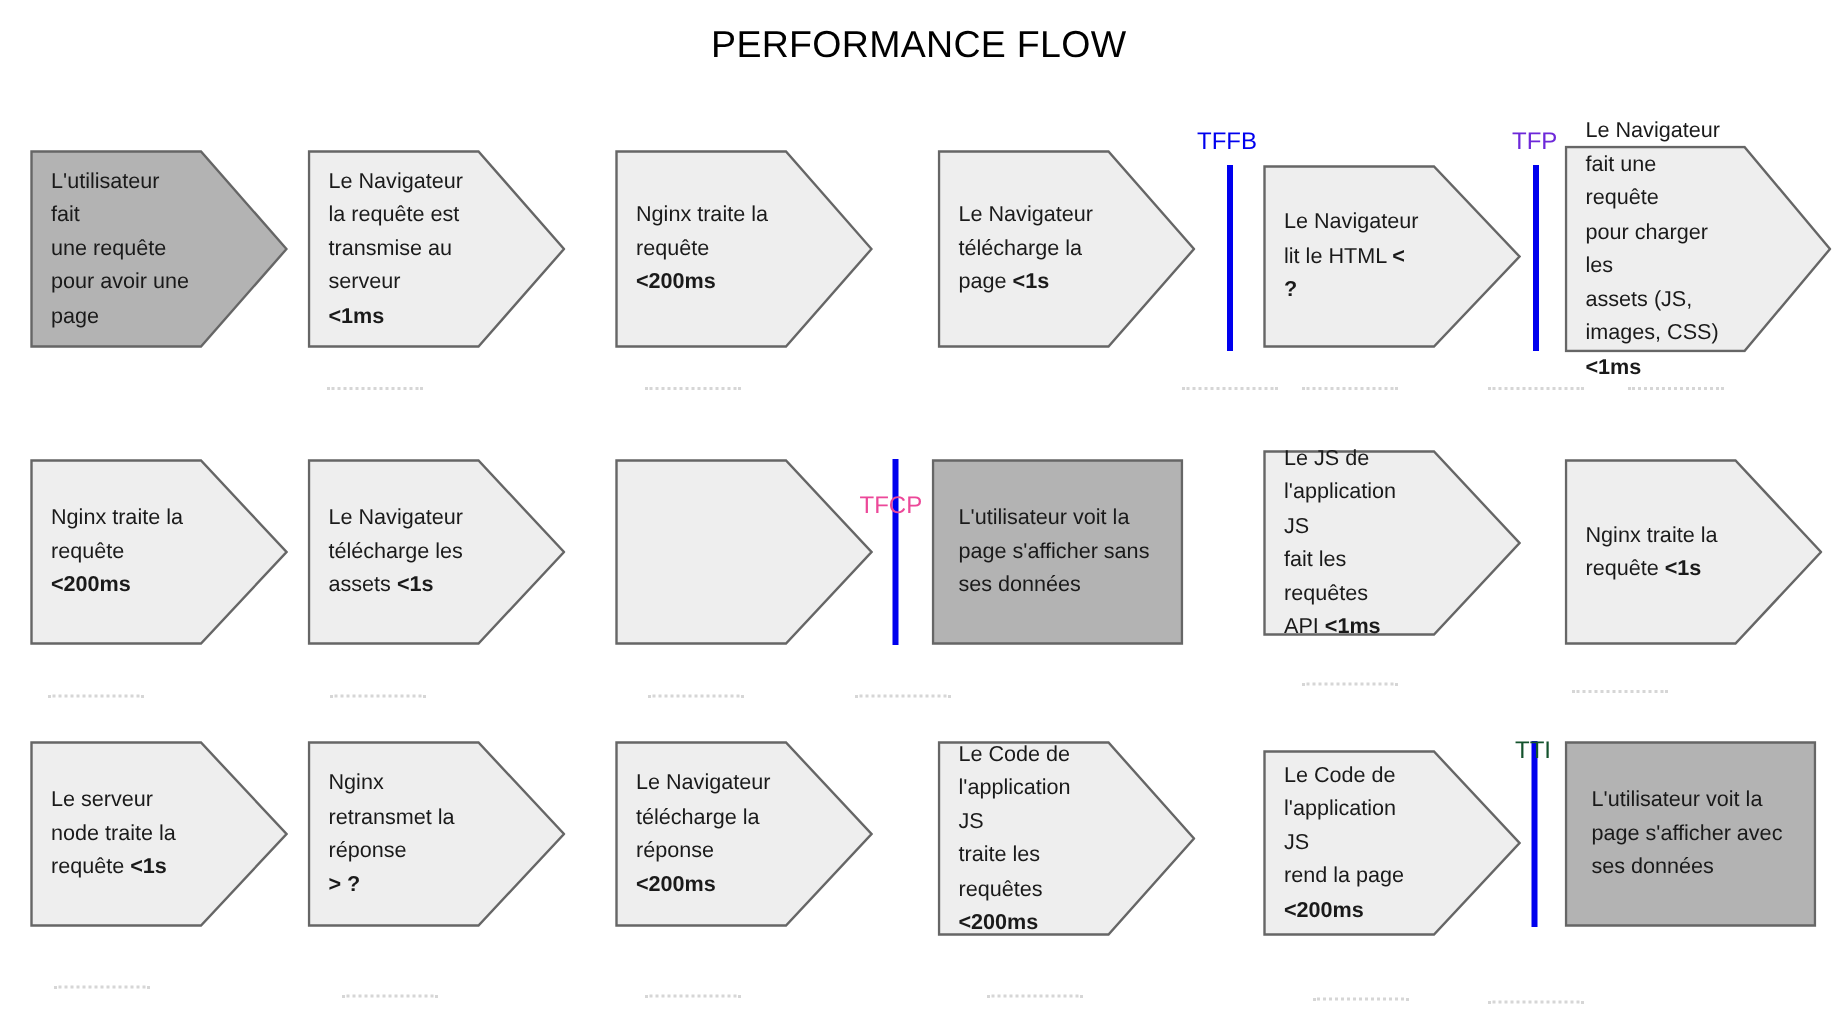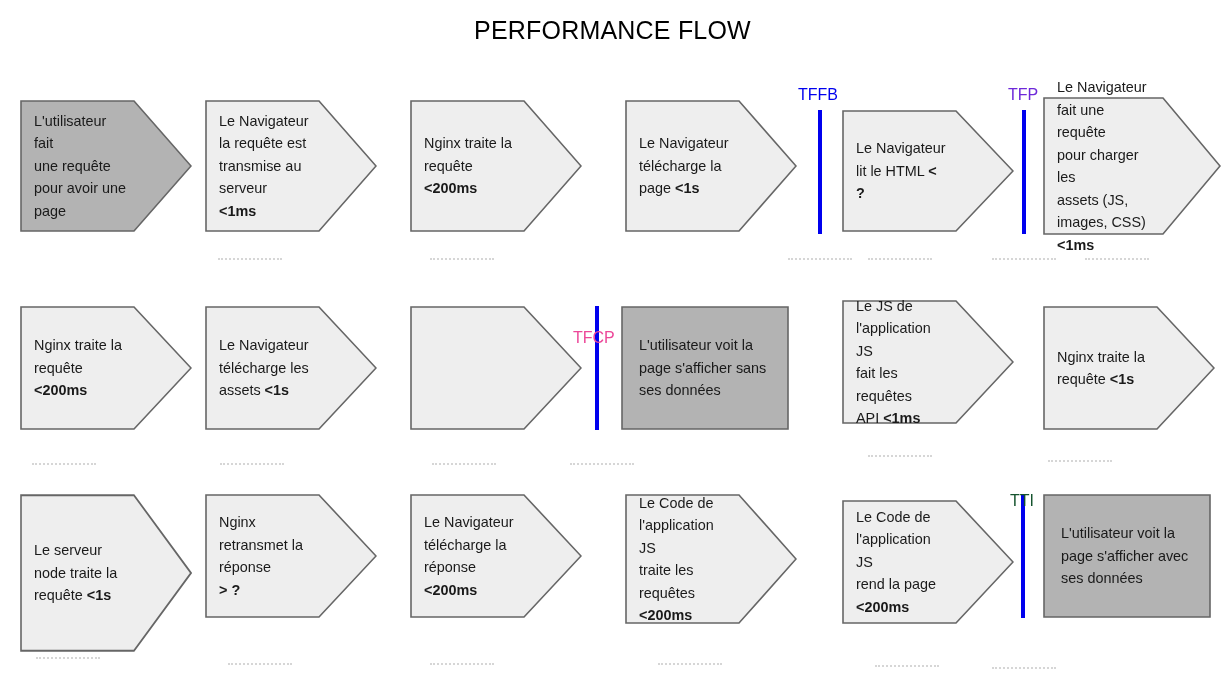--- a/index.html
+++ b/index.html
@@ -164,21 +164,21 @@
           <polygon points="1,1 114,1 171,62 114,123 1,123" fill="#eeeeee" stroke="#666666" stroke-width="1.6"></polygon>
         </svg>
         <div class="label"><div>Le JS de</div><div>l'application JS</div><div>fait les requêtes</div><div>API <b>&lt;1ms</b></div></div>
       </div>
       <div class="node chev" style="left: 1043px; top: 306px; width: 172px; height: 124px;">
         <svg class="shape" viewBox="0 0 172 124" preserveAspectRatio="none">
           <polygon points="1,1 114,1 171,62 114,123 1,123" fill="#eeeeee" stroke="#666666" stroke-width="1.6"></polygon>
         </svg>
         <div class="label"><div>Nginx traite la</div><div>requête <b>&lt;1s</b></div></div>
       </div>
-      <div class="node chev" style="left: 20px; top: 494px; width: 172px; height: 158px;">
+      <div class="node chev" style="left: 20px; top: 494px; width: 172px; height: 124px;">
         <svg class="shape" viewBox="0 0 172 124" preserveAspectRatio="none">
           <polygon points="1,1 114,1 171,62 114,123 1,123" fill="#eeeeee" stroke="#666666" stroke-width="1.6"></polygon>
         </svg>
         <div class="label"><div>Le serveur</div><div>node traite la</div><div>requête <b>&lt;1s</b></div></div>
       </div>
       <div class="node chev" style="left: 205px; top: 494px; width: 172px; height: 124px; padding-left: 20px;">
         <svg class="shape" viewBox="0 0 172 124" preserveAspectRatio="none">
           <polygon points="1,1 114,1 171,62 114,123 1,123" fill="#eeeeee" stroke="#666666" stroke-width="1.6"></polygon>
         </svg>
         <div class="label"><div>Nginx</div><div>retransmet la</div><div>réponse</div><div><b>&gt; ?</b></div></div>

